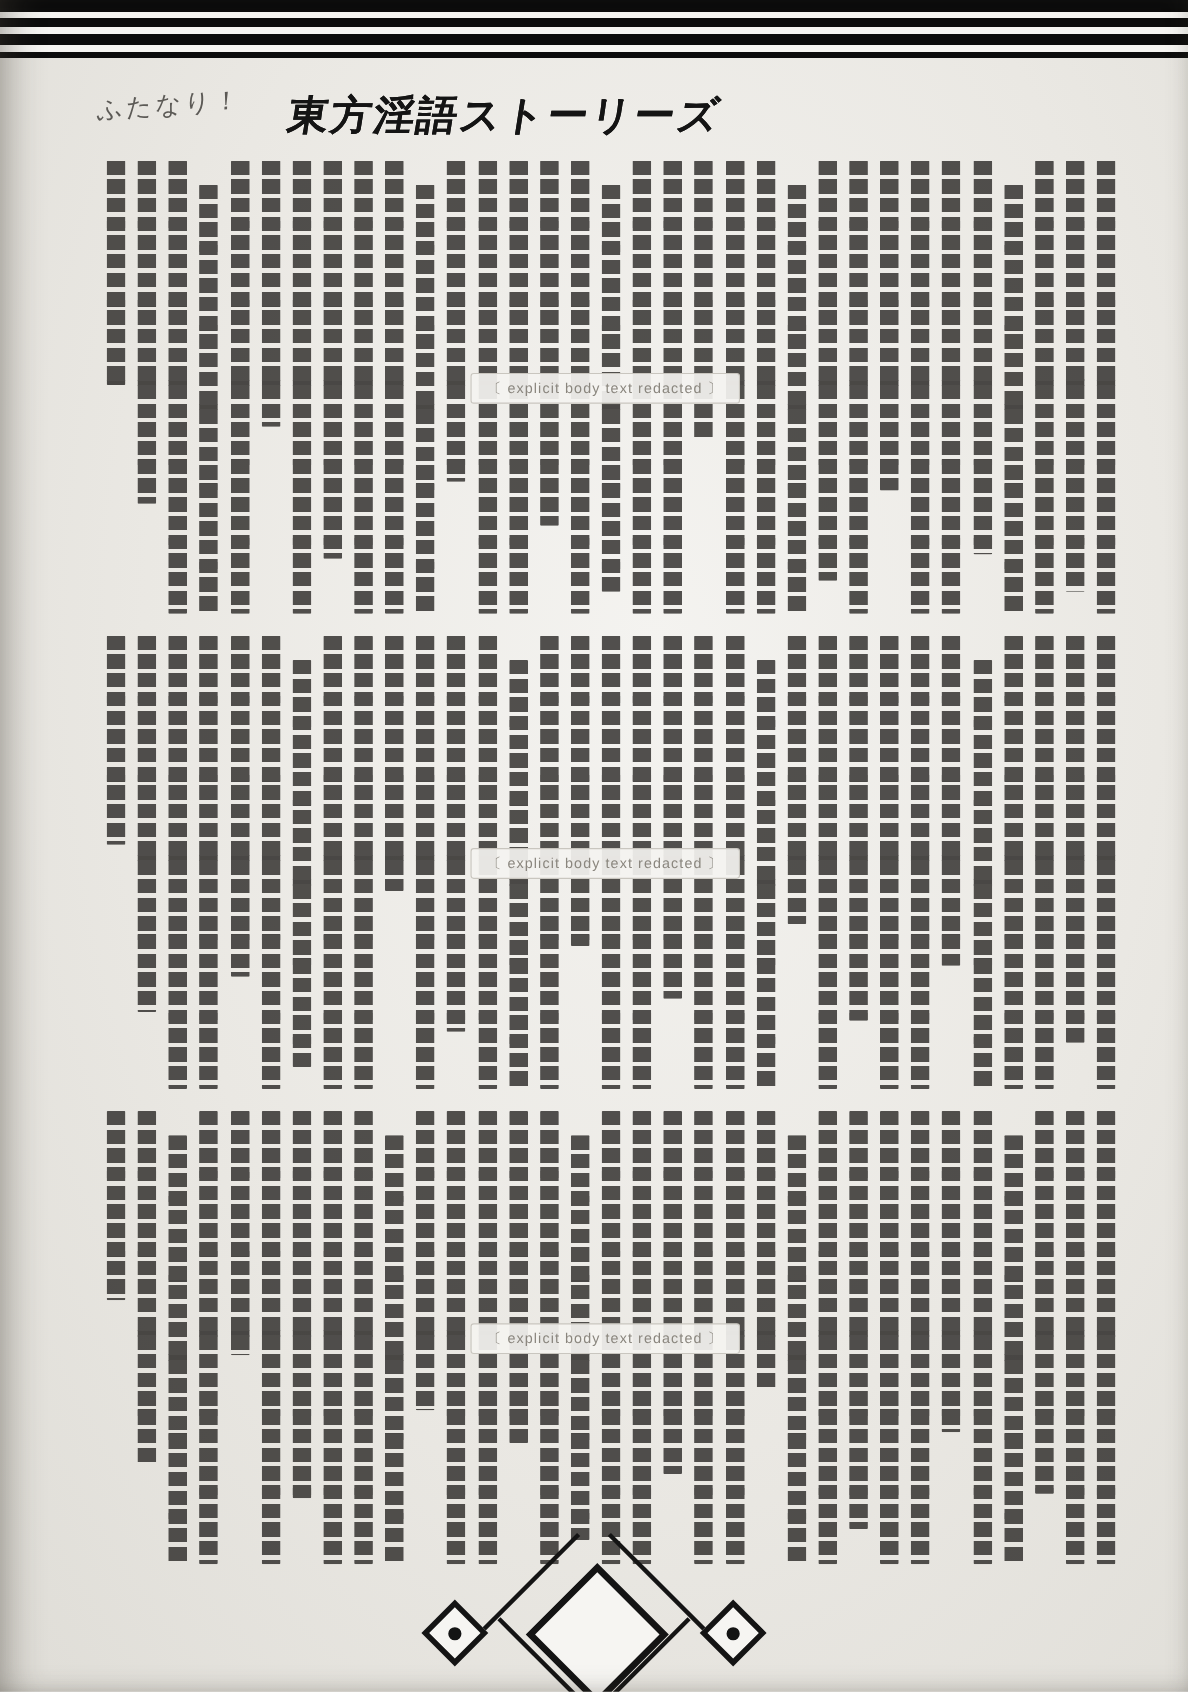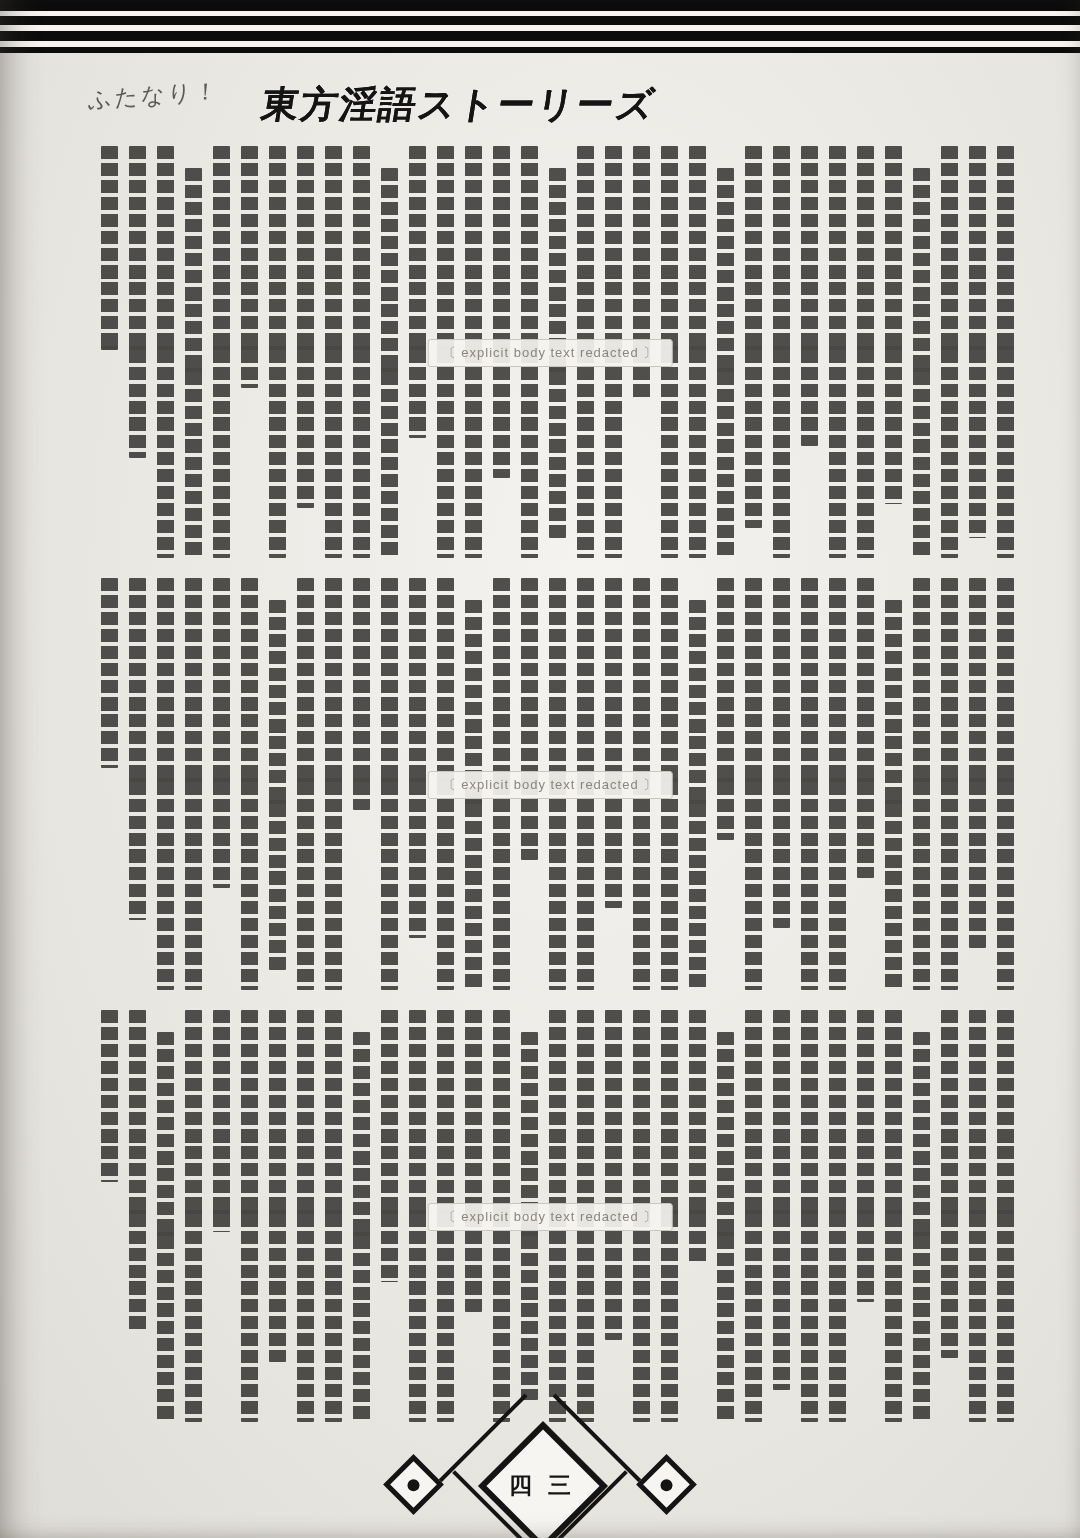--- a/index.html
+++ b/index.html
@@ -26,21 +26,21 @@
   .title-row{position:absolute;top:80px;left:88px;width:900px;height:48px;white-space:nowrap;}
   .title-hand{display:inline-block;font-family:"DejaVu Sans",sans-serif;
     font-size:23px;color:#5c5a56;transform:rotate(-4deg) skewX(-6deg);
     letter-spacing:3px;vertical-align:14px;margin-right:42px;}
   .title-main{display:inline-block;font-weight:900;font-size:37px;color:#141414;
     transform:skewX(-9deg);letter-spacing:2px;
     text-shadow:0 0 .5px #141414;}
 
   
   .band{position:absolute;left:86px;width:928px;height:414px;
-    display:flex;flex-direction:row-reverse;justify-content:flex-start;align-items:flex-start;}
+    display:flex;flex-direction:row-reverse;justify-content:space-between;align-items:flex-start;}
   .band-1{top:146px;} .band-2{top:578px;} .band-3{top:1010px;}
   .tcol{flex:0 0 17px;width:17px;margin-left:11px;border-radius:1px;opacity:.82;
     background:
       repeating-linear-gradient(180deg, #2e2c2a 0 13px, rgba(0,0,0,0) 13px 17px),
       repeating-linear-gradient(180deg, rgba(0,0,0,0) 0 55px, #262422 55px 61px, rgba(0,0,0,0) 61px 72px);
   }
   .rnote{position:absolute;left:50%;top:50%;transform:translate(-50%,-50%);
     background:rgba(244,243,240,.92);border:1px solid #c9c6bf;border-radius:3px;
     padding:4px 14px;font-family:"Liberation Sans",sans-serif;font-size:13px;
     color:#8a867e;letter-spacing:1px;white-space:nowrap;}
@@ -187,16 +187,15 @@
   <div class="o-line b"></div>
   <div class="o-line c"></div>
   <div class="o-line d"></div>
   <div class="diamond-main"></div>
   <div class="diamond-side left">
     <div class="diamond-dot"></div>
   </div>
   <div class="diamond-side right">
     <div class="diamond-dot"></div>
   </div>
-  <div class="page-num">四三</div>
 </div>
 
 <div class="edge-shade"></div>
 
 </body></html>

